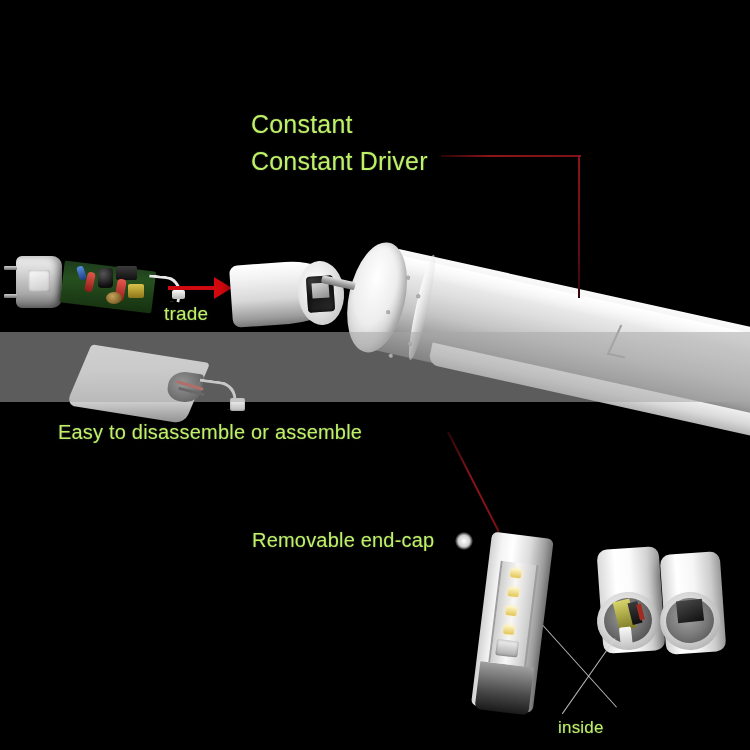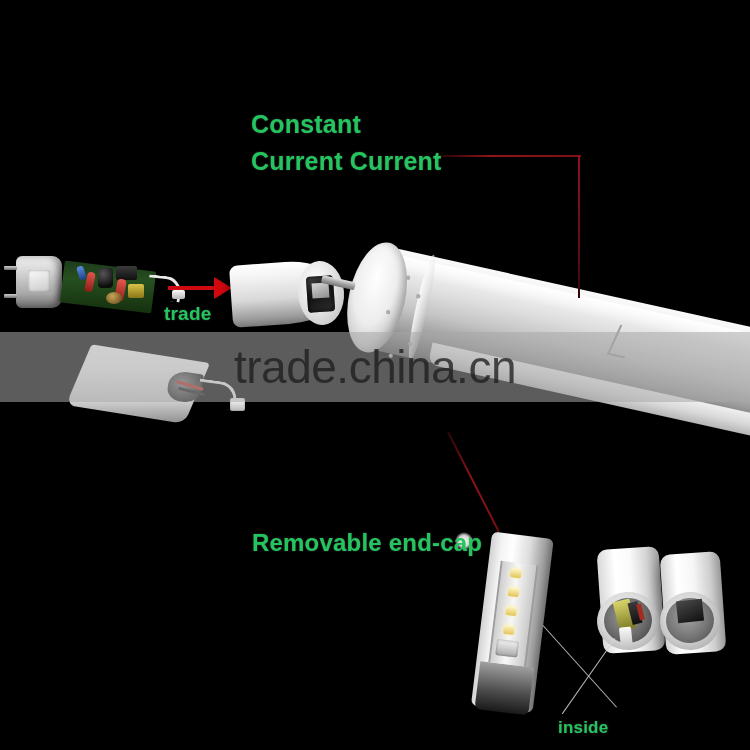--- a/index.html
+++ b/index.html
@@ -14,34 +14,34 @@
     height: 750px;
     background: #000000;
     overflow: hidden;
     font-family: "Liberation Sans", sans-serif;
   }
 
   
   .abs { position: absolute; }
   .label {
     position: absolute;
-    color: #22c55e;
+    color: #bef264;
     font-family: "Liberation Sans", sans-serif;
-    font-weight: bold;
+    font-weight: normal;
     letter-spacing: 0.2px;
     white-space: nowrap;
     text-shadow: 0 0 2px rgba(255,255,255,0.25);
   }
 
   
   #lbl-constant      { left: 251px; top: 110px; font-size: 25px; }
   #lbl-current-driver{ left: 251px; top: 147px; font-size: 25px; }
   #lbl-inside        { left: 164px; top: 303px; font-size: 19px; }
   #lbl-easy          { left: 58px;  top: 421px; font-size: 20px; }
-  #lbl-removable     { left: 252px; top: 529px; font-size: 24px; }
+  #lbl-removable     { left: 252px; top: 529px; font-size: 20px; }
   #lbl-connect       { left: 558px; top: 718px; font-size: 17px; }
 
   
   .redline { position: absolute; background: #6e1014; }
   #red-h1 { left: 441px; top: 155px; width: 140px; height: 2px;
             background: linear-gradient(90deg,#2a0507 0%, #8d1419 35%, #7c1216 100%); }
   #red-v1 { left: 578px; top: 155px; width: 2px;  height: 143px;
             background: linear-gradient(180deg,#8d1419 0%, #5d0d11 70%, #300608 100%); }
 
   #red-diag {
@@ -475,21 +475,21 @@
 
   <div class="abs" id="capB"></div>
   <div class="abs" id="capB-rim"></div>
   <div class="abs" id="capB-inner"></div>
   <div class="abs" id="capB-win"></div>
 
   <div class="whiteline" id="wl-left"></div>
   <div class="whiteline" id="wl-right"></div>
 
   <div class="abs" id="wm-band"></div>
-  <div class="abs" id="wm-text">trade.china.cn</div>
 
   <div class="label" id="lbl-constant">Constant</div>
-  <div class="label" id="lbl-current-driver">Current Current</div>
+  <div class="label" id="lbl-current-driver">Constant Driver</div>
   <div class="label" id="lbl-inside">trade</div>
+  <div class="label" id="lbl-easy">Easy to disassemble or assemble</div>
   <div class="label" id="lbl-removable">Removable end-cap</div>
   <div class="label" id="lbl-connect">inside</div>
 
 </div>
 
 </body></html>

